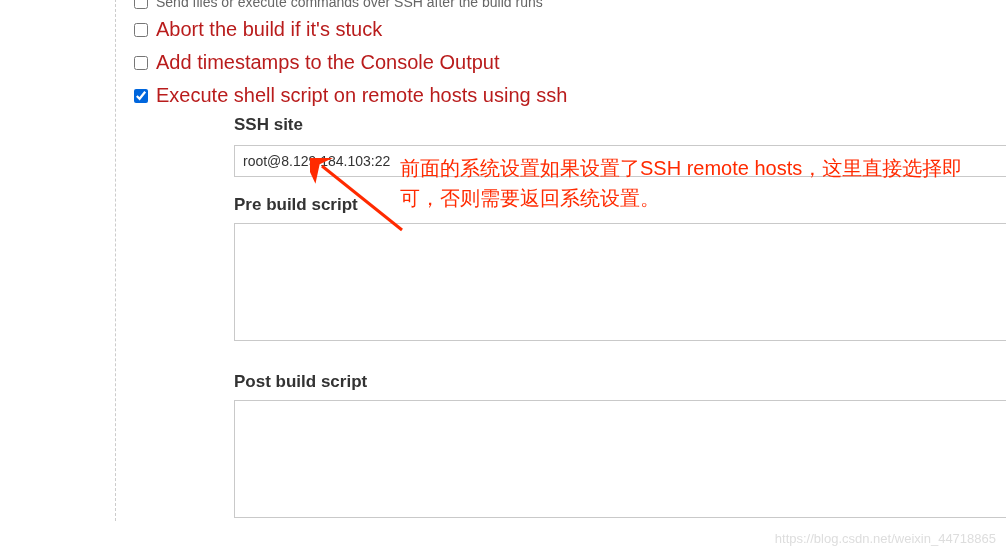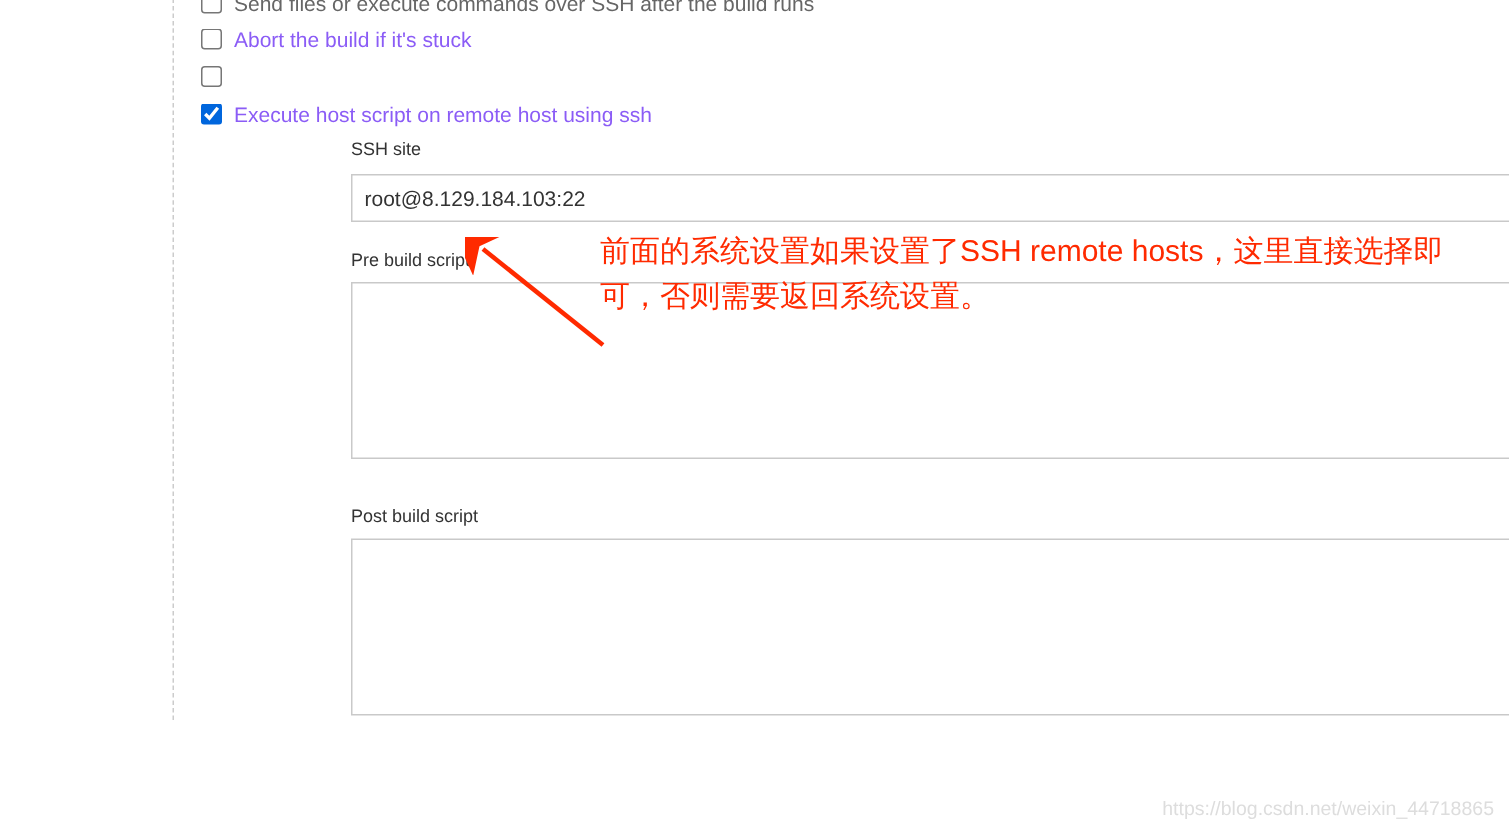--- a/index.html
+++ b/index.html
@@ -26,28 +26,28 @@
       padding: 4px 0;
       margin-bottom: 2px;
     }
     .checkbox-row input[type="checkbox"] {
       width: 14px;
       height: 14px;
       margin-left: -100px;
       accent-color: #0066dd;
     }
     .checkbox-row .label-text {
-      font-size: 14px;
-      color: #8b5cf6;
+      font-size: 20px;
+      color: #b91c1c;
     }
     .section-label {
-      font-size: 12px;
+      font-size: 17px;
       color: #333;
       margin: 24px 0 8px 0;
-      font-weight: 400;
+      font-weight: 700;
     }
     .ssh-site-label { margin-left: 0; margin-top: 4px; margin-bottom: 10px; }
     .select-field {
       width: 855px;
       height: 32px;
       border: 1px solid #c9c9c9;
       background: #fff;
       padding: 4px 8px;
       font-size: 14px;
       color: #333;
@@ -122,25 +122,26 @@
     <span class="label-text">Send files or execute commands over SSH after the build runs</span>
   </div>
 
   <div class="checkbox-row">
     <input type="checkbox" style="">
     <span class="label-text">Abort the build if it's stuck</span>
   </div>
 
   <div class="checkbox-row">
     <input type="checkbox" style="">
+    <span class="label-text">Add timestamps to the Console Output</span>
   </div>
 
   <div class="checkbox-row">
     <input type="checkbox" checked="" style="">
-    <span class="label-text">Execute host script on remote host using ssh</span>
+    <span class="label-text">Execute shell script on remote hosts using ssh</span>
   </div>
 
   <div class="indent-block">
     <div class="section-label ssh-site-label">SSH site</div>
     <div class="select-wrap">
       <select class="select-field">
         <option>root@8.129.184.103:22</option>
       </select>
     </div>
 

